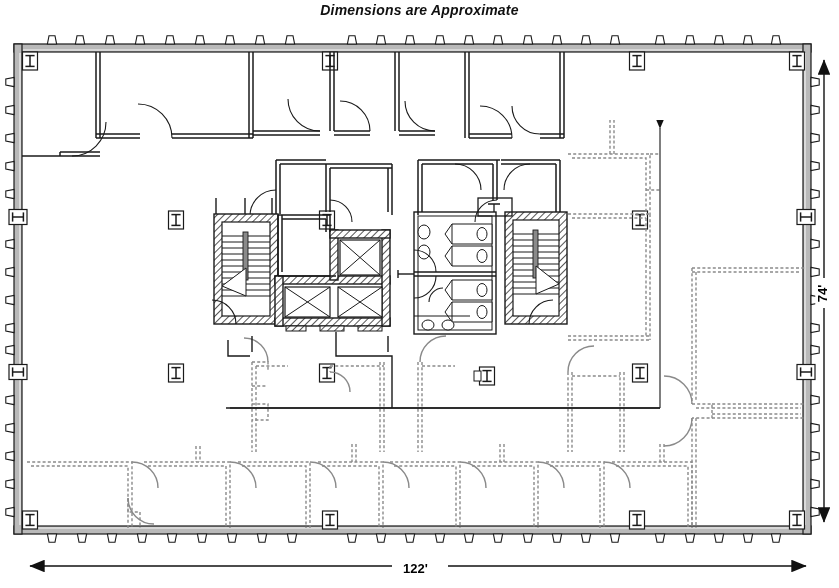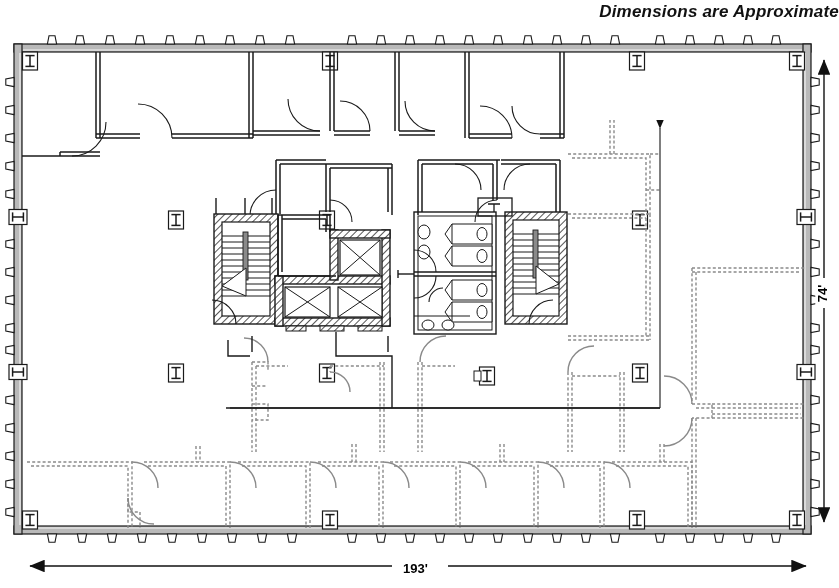--- a/index.html
+++ b/index.html
@@ -5,22 +5,22 @@
   html,body{margin:0;padding:0;background:#ffffff;}
   body{
     width:839px;height:588px;overflow:hidden;
     font-family:"Liberation Sans","DejaVu Sans",sans-serif;
     color:#000;
   }
   #root{position:relative;width:839px;height:588px;}
 
   #title{
     position:absolute;top:2px;left:0;width:839px;
-    text-align:right;
-    font-style:italic;font-weight:bold;font-size:17px;
+    text-align:center;
+    font-style:italic;font-weight:bold;font-size:14px;
     letter-spacing:.2px;
     color:#111;
   }
 
   #plan{position:absolute;top:0;left:0;}
 
   .dimlabel{
     position:absolute;
     font-weight:bold;font-size:13px;
     color:#000;
@@ -523,17 +523,17 @@
 
     <g stroke="#111" stroke-width="1.4">
       <line x1="30" y1="566" x2="392" y2="566" marker-start="url(#arrStart)"></line>
       <line x1="448" y1="566" x2="806" y2="566" marker-end="url(#arrEnd)"></line>
       <line x1="824" y1="60" x2="824" y2="278" marker-start="url(#arrStart)"></line>
       <line x1="824" y1="308" x2="824" y2="522" marker-end="url(#arrEnd)"></line>
     </g>
 
   </svg>
 
-  <div class="dimlabel" id="dim-bottom-label">193'</div>
+  <div class="dimlabel" id="dim-bottom-label">122'</div>
 
   <div class="dimlabel" id="dim-right-label">74'</div>
 
 </div>
 
 </body></html>

